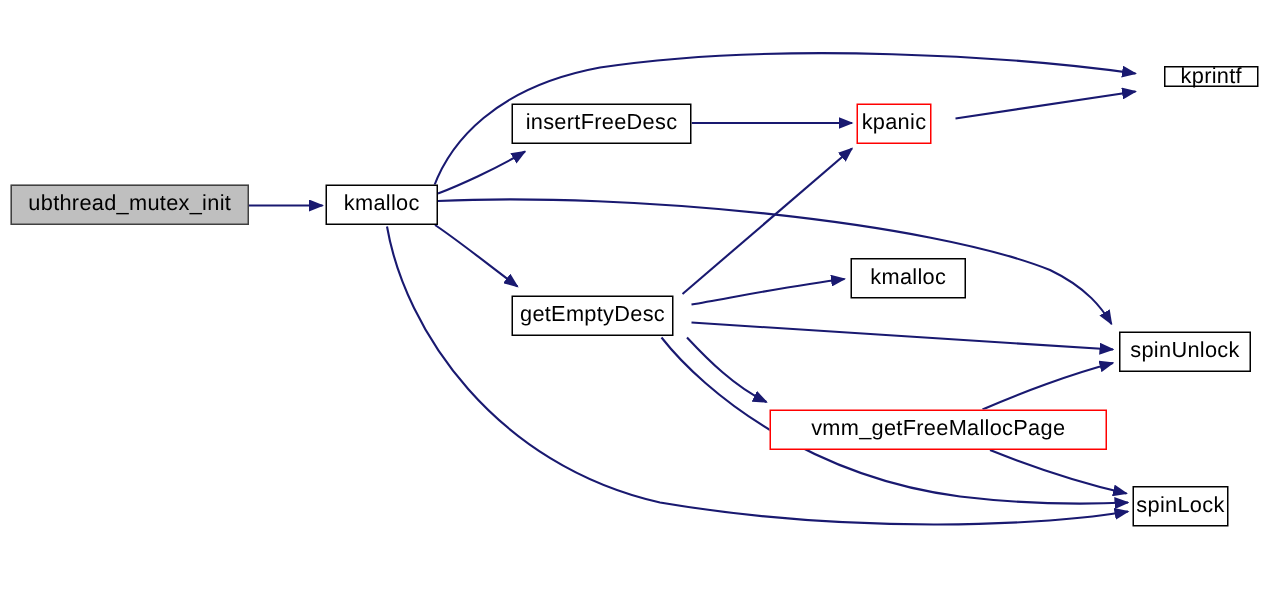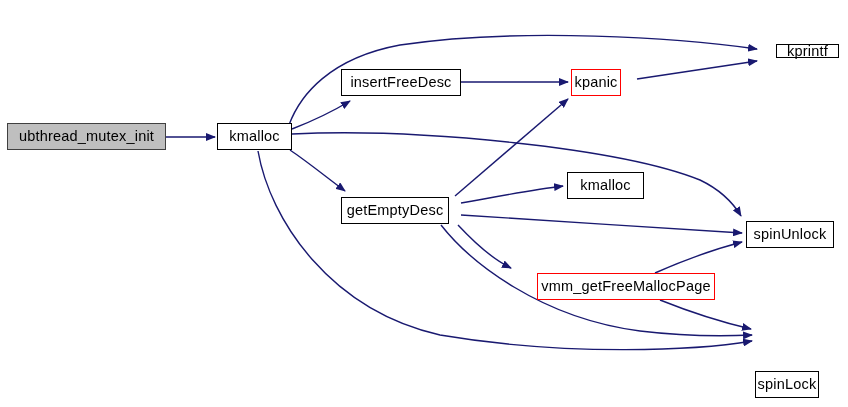--- a/index.html
+++ b/index.html
@@ -100,17 +100,17 @@
   <div class="node highlight" style="left:571px; top:69px;  width:50px;  height:27px;">kpanic</div>
 
   <div class="node" style="left:776px; top:44px;  width:63px;  height:14px;">kprintf</div>
 
   <div class="node" style="left:341px; top:197px; width:108px; height:27px;">getEmptyDesc</div>
 
   <div class="node" style="left:567px; top:172px; width:77px;  height:27px;">kmalloc</div>
 
   <div class="node" style="left:746px; top:221px; width:88px;  height:27px;">spinUnlock</div>
 
-  <div class="node highlight" style="left:537px; top:273px; width:178px; height:27px;">vmm_getFreeMallocPage</div>
+  <div class="node highlight" style="left:513px; top:273px; width:225px; height:27px;">vmm_getFreeMallocPage</div>
 
-  <div class="node" style="left:755px; top:324px; width:64px;  height:27px;margin-top:47px;">spinLock</div>
+  <div class="node" style="left:755px; top:324px; width:64px;  height:27px;">spinLock</div>
 
 </div>
 
 </body></html>

